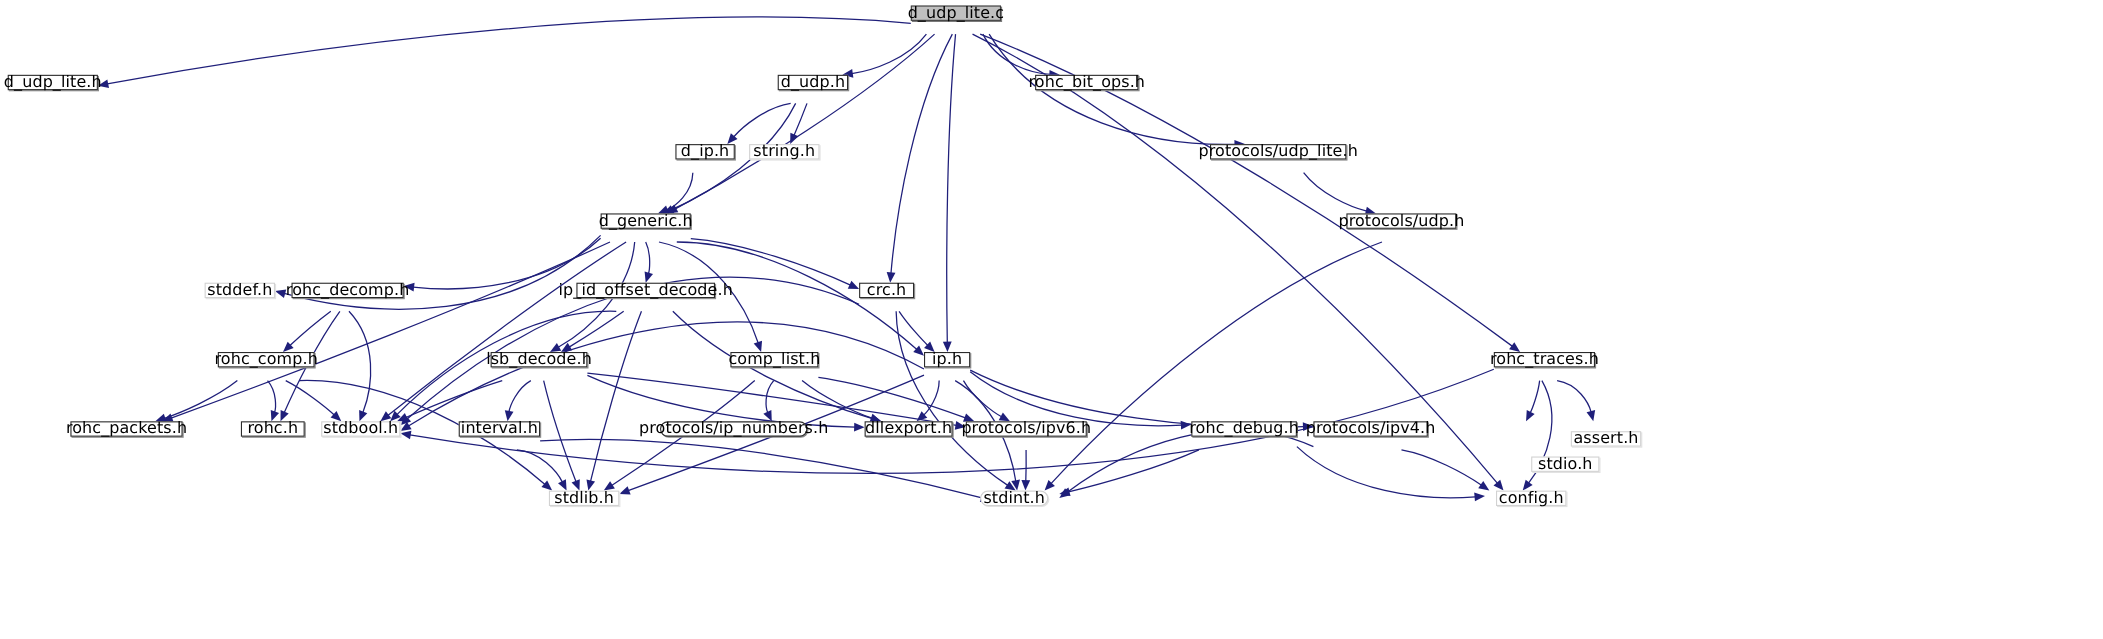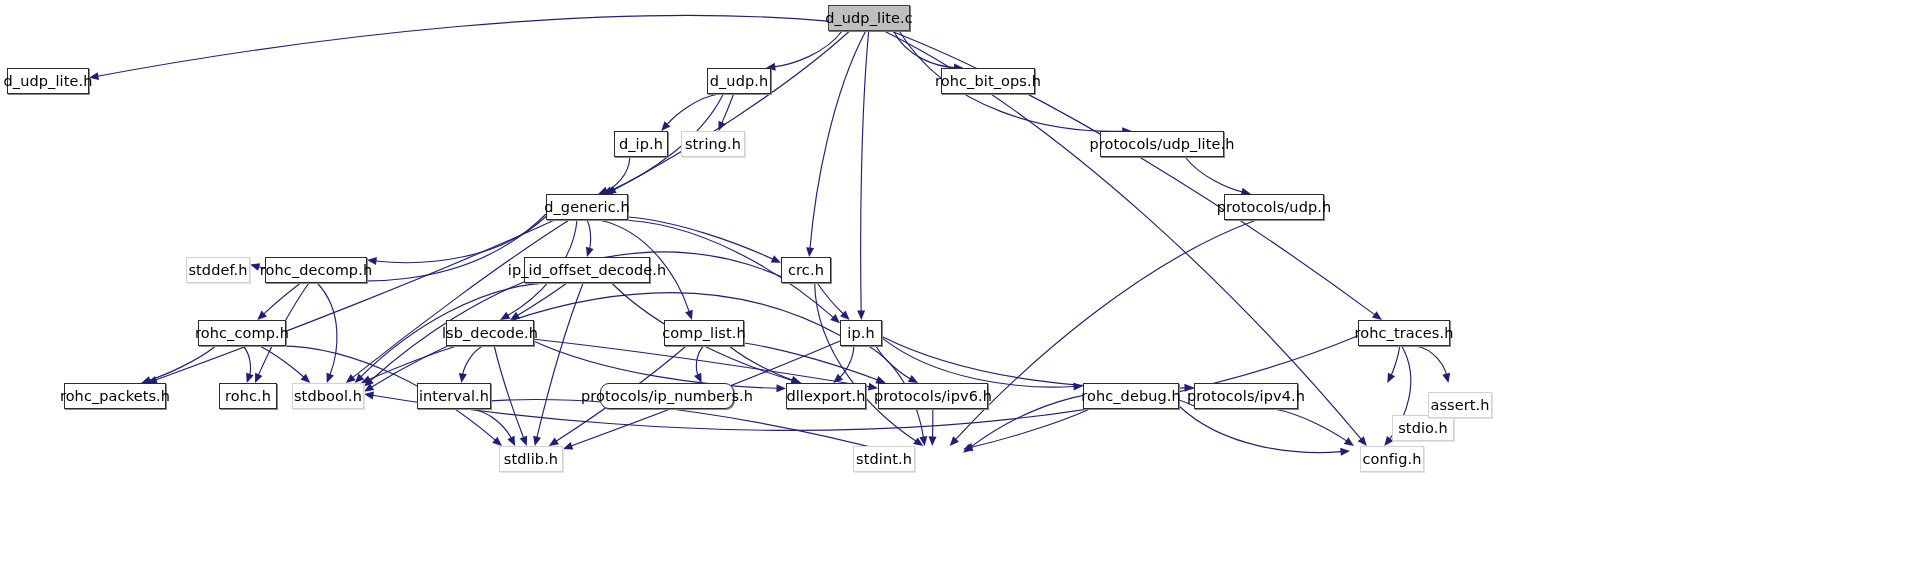--- a/index.html
+++ b/index.html
@@ -1,21 +1,21 @@
 <!DOCTYPE html>
 <html><head>
 <meta charset="utf-8">
 <style>
   html,body{margin:0;padding:0;background:#ffffff;}
   #graph{position:relative;width:1912px;height:581px;background:#ffffff;
          font-family:"DejaVu Sans","Liberation Sans",sans-serif;overflow:hidden;}
   #edges{position:absolute;left:0;top:0;width:1912px;height:581px;}
   .node{position:absolute;box-sizing:border-box;display:flex;align-items:center;
         justify-content:center;white-space:nowrap;background:#ffffff;
-        border:1px solid #000000;height:26px;font-size:14.5px;color:#000000;
+        border:1px solid #000000;height:14px;font-size:14.5px;color:#000000;
         letter-spacing:0.1px;}
   .node.root{background:#bfbfbf;border:1px solid #404040;
              box-shadow:1px 1px 0 0 #7a7a7a;}
   .node.proj{border:1px solid #2b2b2b;box-shadow:1px 1px 0 0 #8a8a8a;}
   .node.sys{border:1px solid #d2d2d2;box-shadow:1px 1px 0 0 #e2e2e2;color:#000;}
   .nlabel{pointer-events:none;}
 </style>
 </head>
 <body>
 
@@ -235,19 +235,19 @@
     </div>
     <div class="node sys" style="left: 1392px; top: 383px; width: 62px; margin-top: 32px;">
       <span class="nlabel">stdio.h</span>
     </div>
     <div class="node sys" style="left: 1428px; top: 383px; width: 64px; margin-top: 9px;">
       <span class="nlabel">assert.h</span>
     </div>
     <div class="node sys" style="left: 499px; top: 446px; width: 64px;">
       <span class="nlabel">stdlib.h</span>
     </div>
-    <div class="node sys" style="left: 853px; top: 446px; width: 62px;">
+    <div class="node sys" style="left: 891px; top: 446px; width: 62px; border-radius: 8px;">
       <span class="nlabel">stdint.h</span>
     </div>
     <div class="node sys" style="left: 1350px; top: 446px; width: 64px; margin-left: 10px;">
       <span class="nlabel">config.h</span>
     </div>
   </div>
 
 </body></html>

